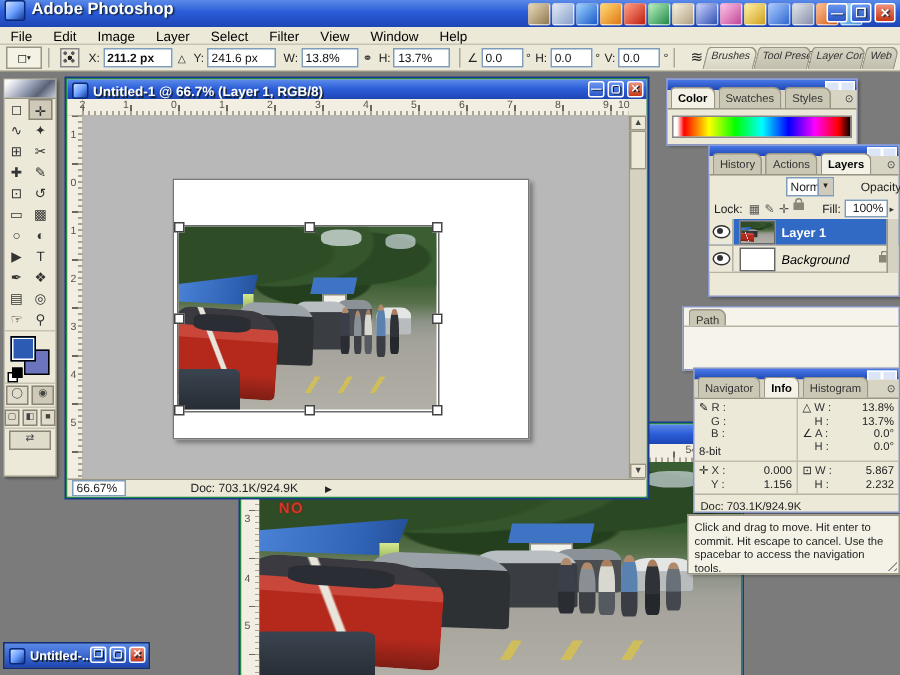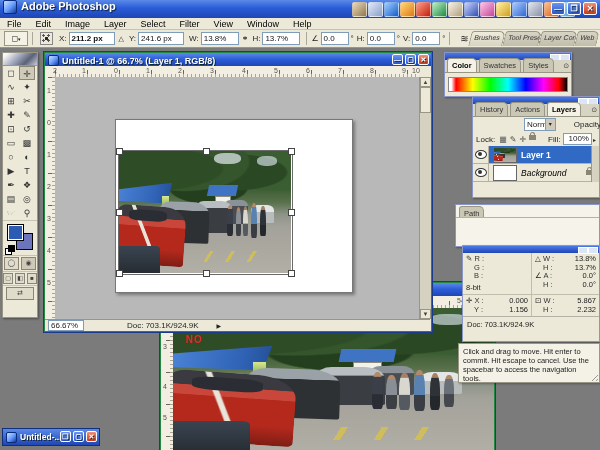--- a/index.html
+++ b/index.html
@@ -537,20 +537,26 @@
   <div class="abs palette" style="left:455px;top:204px;width:143px;height:41px;background:#f6f4ea;">
     <span class="pal-tab" style="position:absolute;left:1px;top:1px;max-width:18px;overflow:hidden;">Path</span>
     <div style="position:absolute;left:0;top:12px;right:0;bottom:0;background:#f6f4ea;border-top:1px solid #b5b1a4;"></div>
   </div>
 
   <div class="abs palette" style="left:462px;top:245px;width:136px;height:95px;">
     <div class="pal-title">
       <span class="pbtn" style="right:11px;"></span>
       <span class="pbtn" style="right:1px;"></span>
     </div>
+    <div class="pal-tabs">
+      <span class="pal-tab">Navigator</span>
+      <span class="pal-tab active">Info</span>
+      <span class="pal-tab">Histogram</span>
+      <span class="pal-menu">⊙</span>
+    </div>
     <div class="infogrid">
       <div class="infocell">
         <div class="irow">
             <span>
           <span>✎</span>
           <span class="ilbl">R :</span></span>
             <span></span>
           </div>
         <div class="irow">
             <span class="ilbl" style="margin-left:8px;">G :</span>

